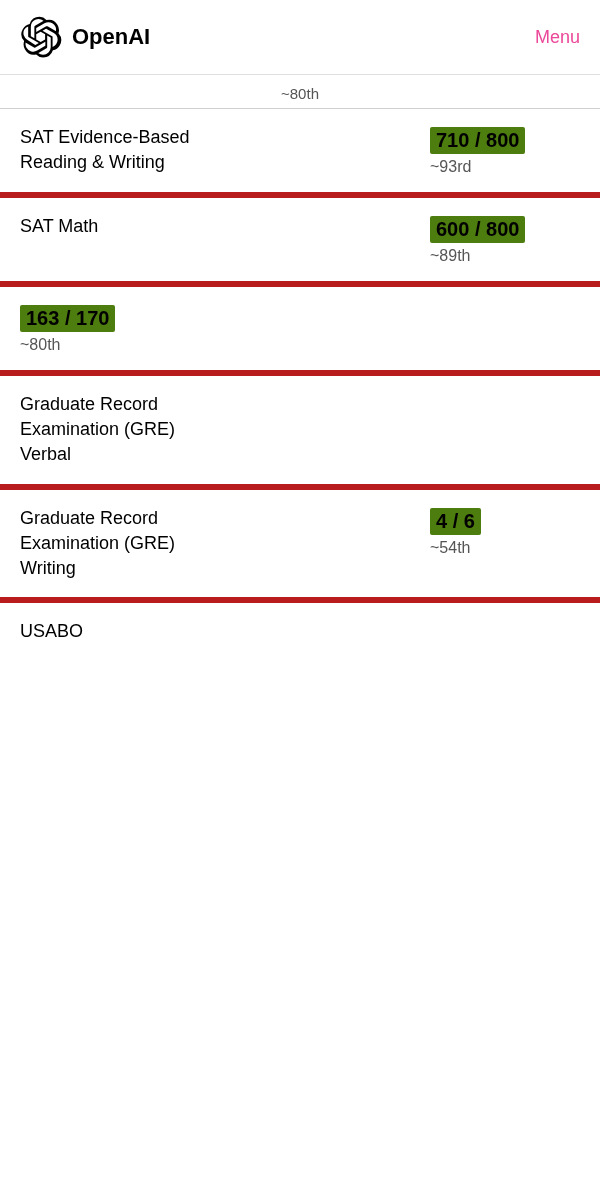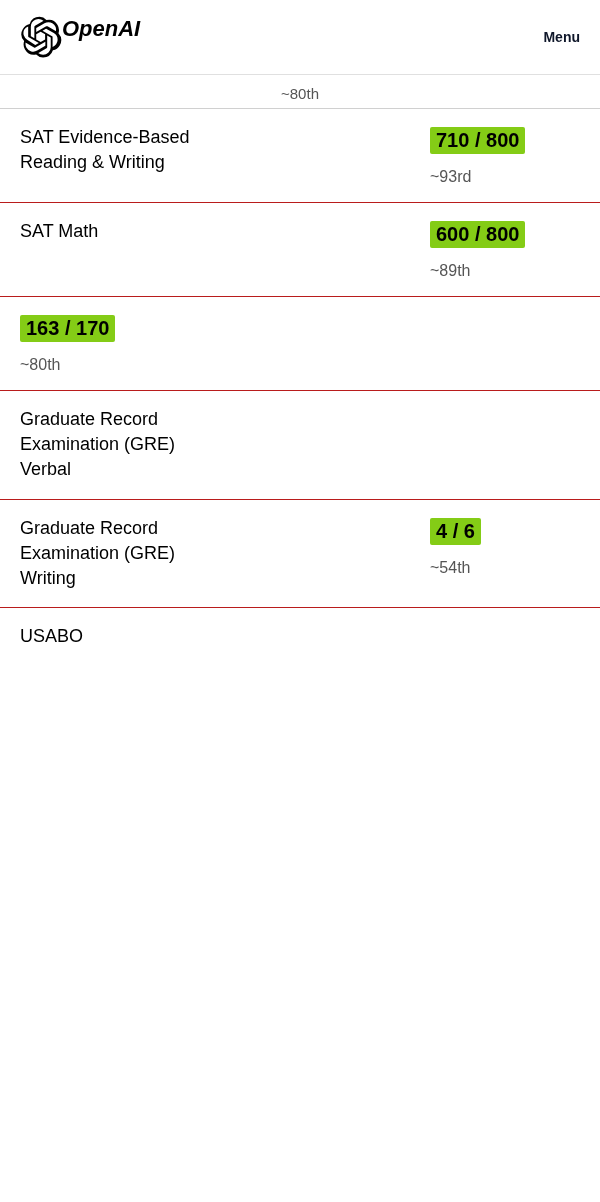--- a/index.html
+++ b/index.html
@@ -19,81 +19,82 @@
     .header {
       display: flex;
       align-items: center;
       justify-content: space-between;
       padding: 16px 20px;
       border-bottom: 1px solid #e0e0e0;
     }
 
     .logo-area {
       display: flex;
-      font-style: italic;
+      align-items: center;
+      gap: 10px;
     }
 
     .logo-icon {
       width: 42px;
       height: 42px;
     }
 
     .logo-text {
       font-size: 22px;
       font-weight: 600;
       color: #000;
     }
 
     .menu-button {
-      font-size: 14px;
-      font-weight: 700;
-      color: #0f172a;
+      font-size: 18px;
+      font-weight: 400;
+      color: #ec4899;
       background: none;
       border: none;
       cursor: pointer;
     }
 
     .table-container {
       width: 100%;
     }
 
     .table-row {
       display: flex;
       align-items: flex-start;
       justify-content: space-between;
       padding: 16px 20px;
-      border-bottom: 1px solid #b91c1c;
+      border-bottom: 6px solid #b91c1c;
     }
 
     .row-label {
       font-size: 18px;
       font-weight: 400;
       color: #000;
       line-height: 1.4;
       flex: 1;
       max-width: 200px;
     }
 
     .row-score-area {
       display: flex;
       flex-direction: column;
       align-items: flex-start;
       min-width: 150px;
       padding-top: 2px;
     }
 
     .score-highlight {
-      background: #84cc16;
+      background: #4d7c0f;
       padding: 2px 6px;
       font-size: 20px;
       font-weight: 600;
       color: #000;
       border-radius: 2px;
       display: inline-block;
-      margin-bottom: 14px;
+      margin-bottom: 4px;
     }
 
     .percentile {
       font-size: 16px;
       color: #555;
       font-weight: 400;
     }
 
     .top-partial {
       padding: 10px 20px 6px 20px;

